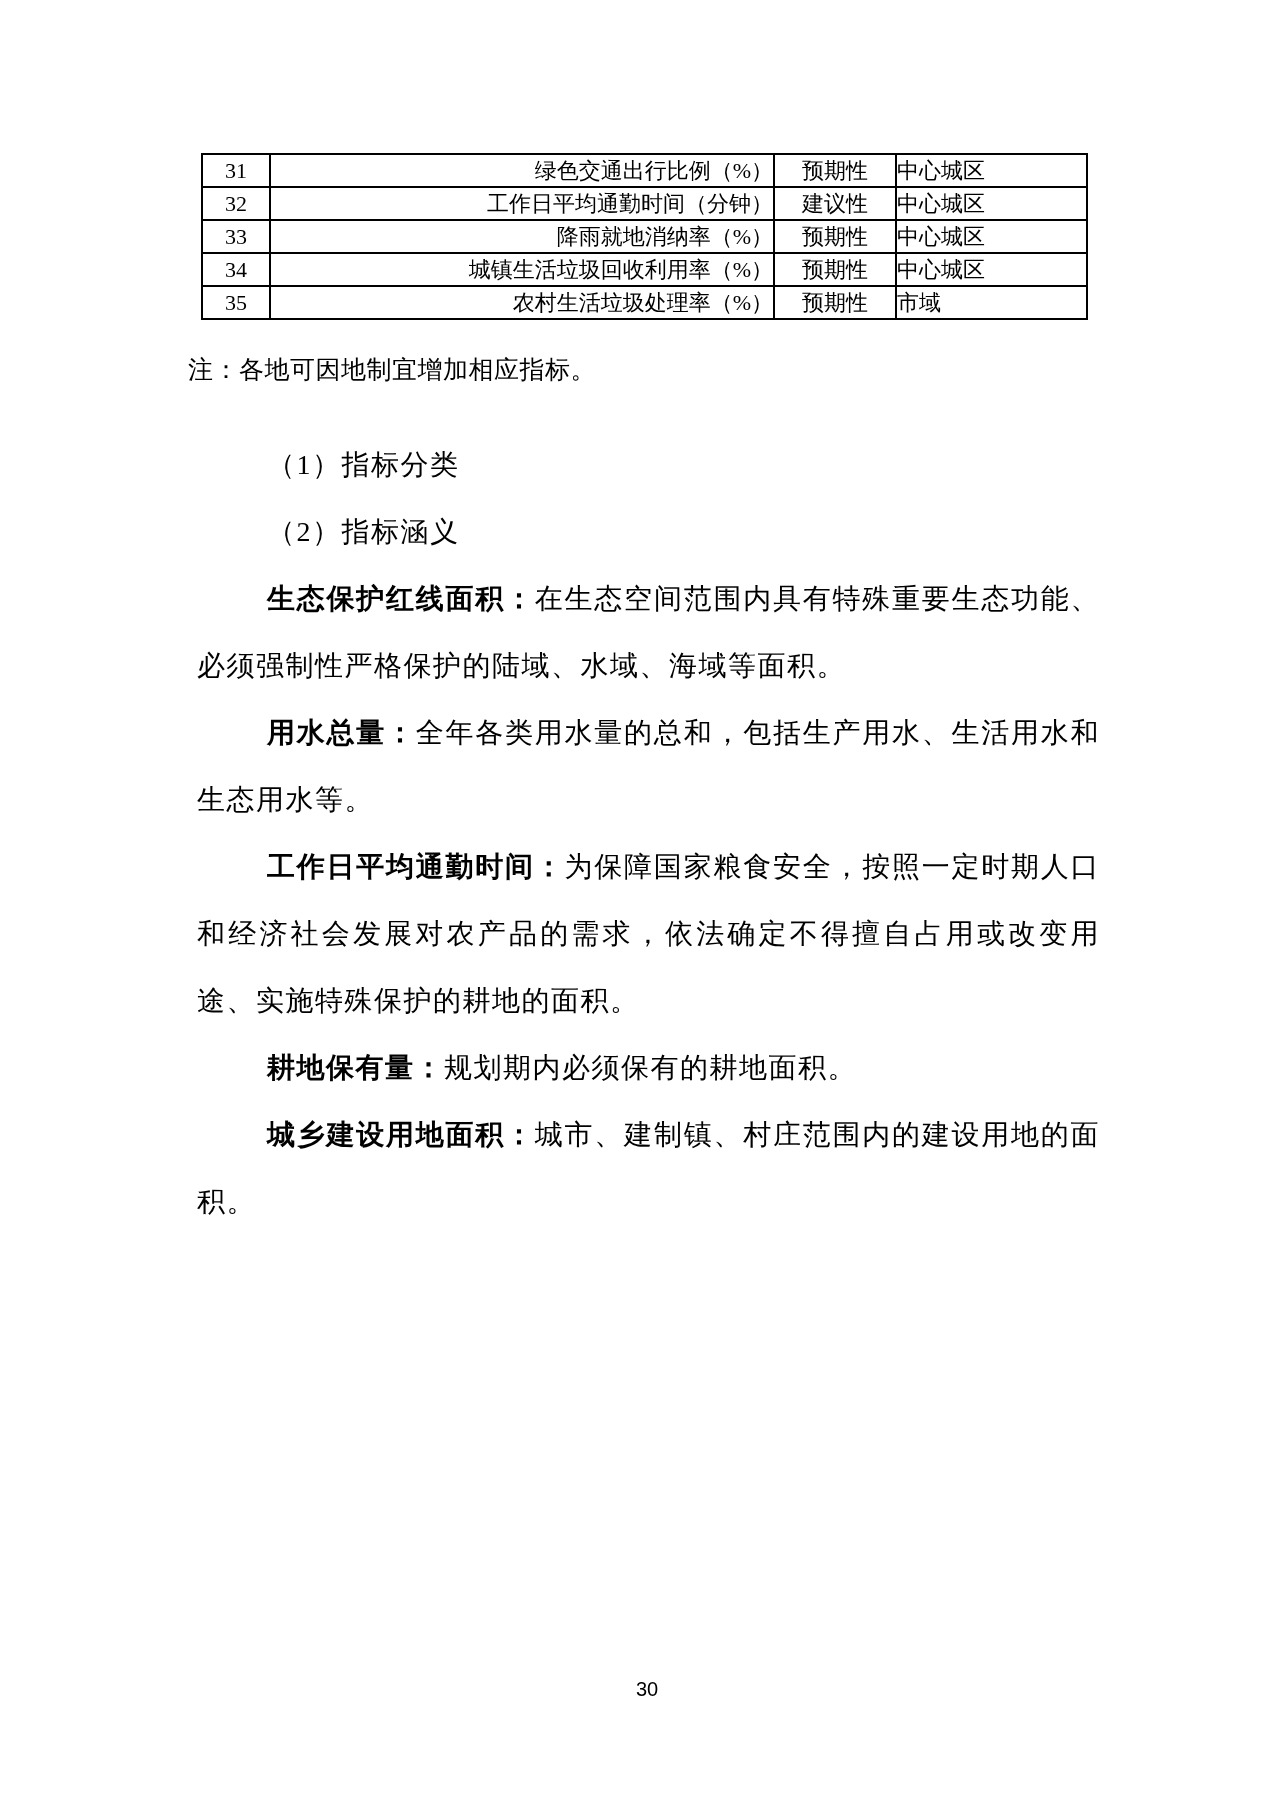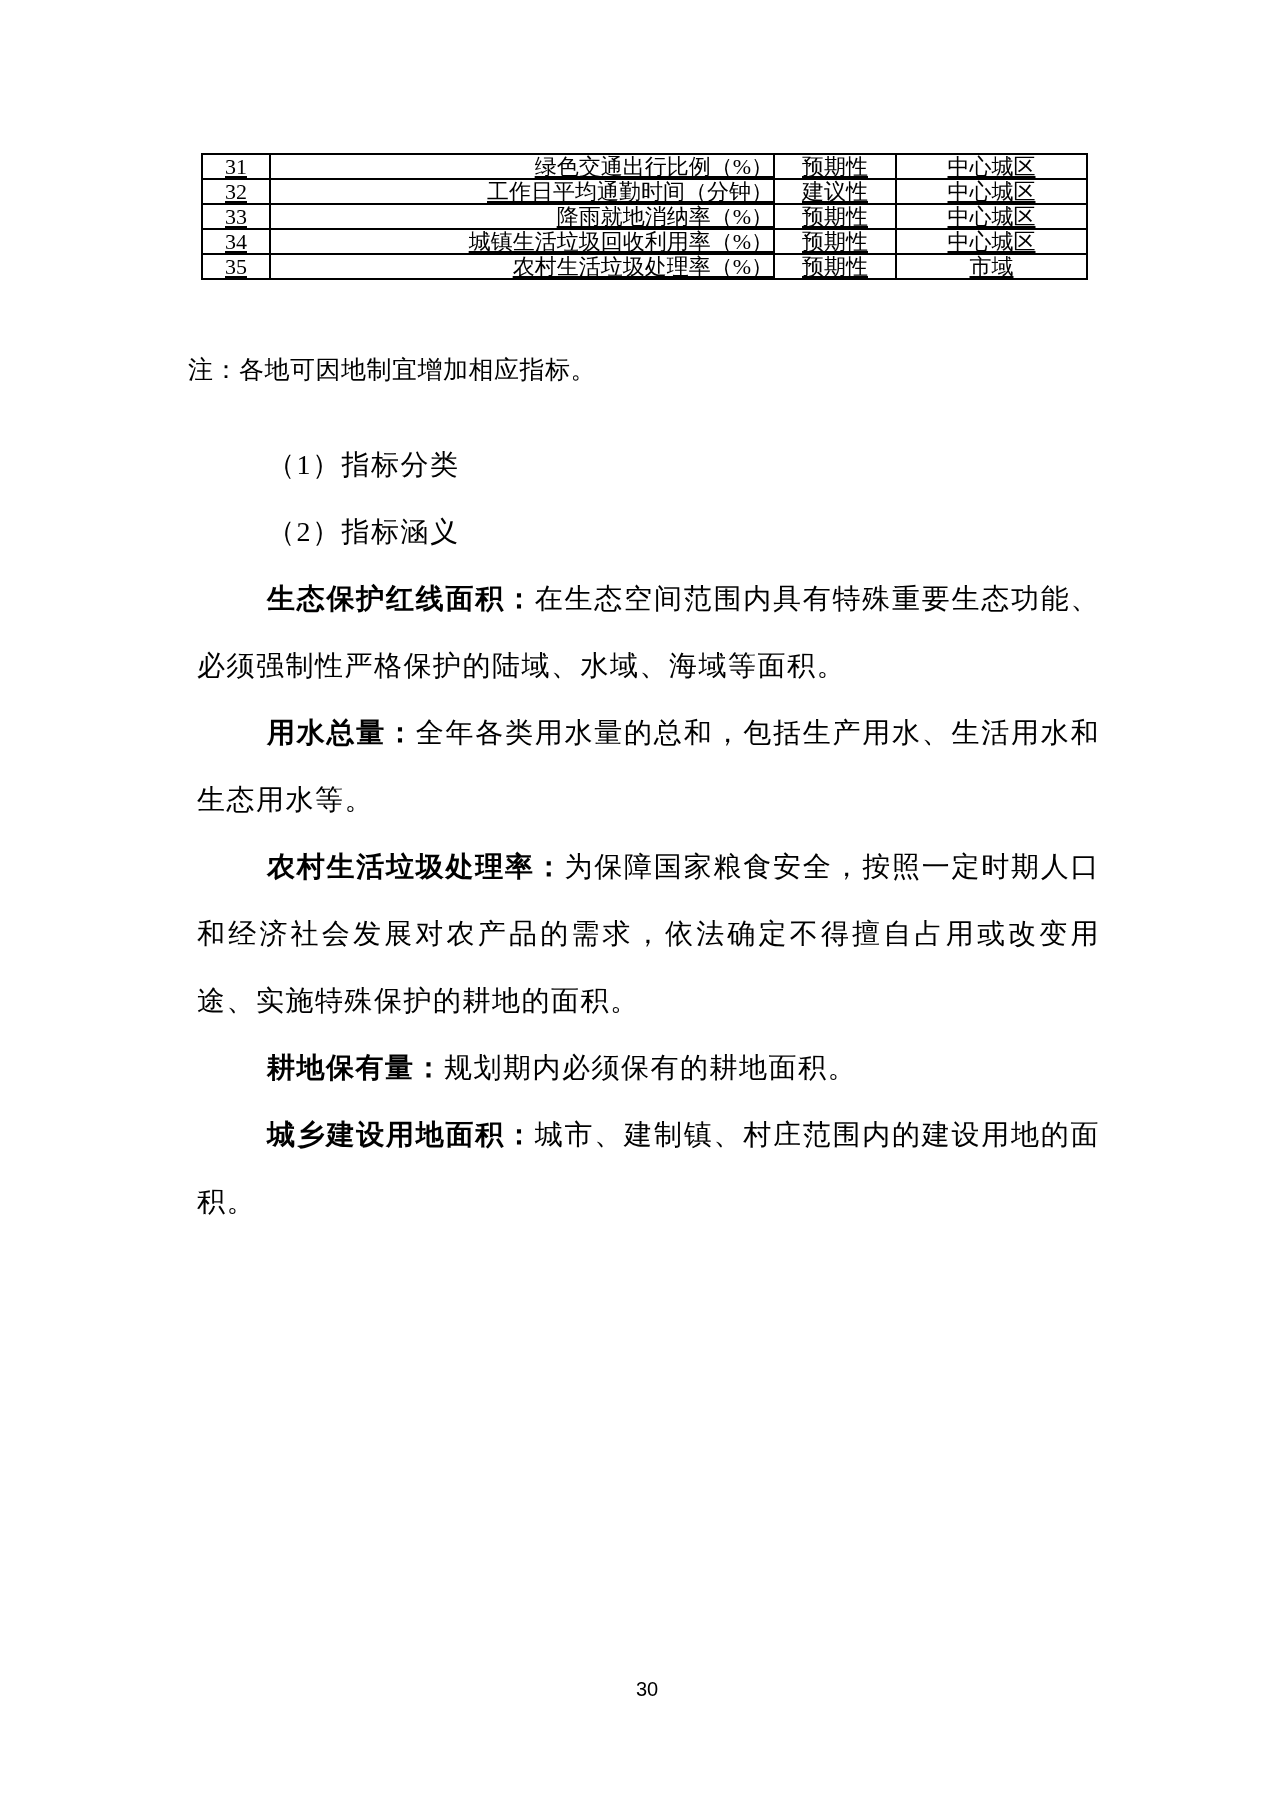--- a/index.html
+++ b/index.html
@@ -17,34 +17,33 @@
   table.indicator-table {
     position: absolute;
     left: 201px;
     top: 153px;
     border-collapse: collapse;
     table-layout: fixed;
     width: 885px;
   }
   table.indicator-table td {
     border: 2px solid #000;
-    height: 25px;
+    height: 33px;
     padding: 0;
     box-sizing: border-box;
     vertical-align: middle;
     font-size: 22px;
     line-height: 1;
     white-space: nowrap;
     overflow: hidden;
-    text-decoration: underline;
   }
   td.cell-num   { text-align: center; }
   td.cell-ind   { text-align: right; padding-left: 11px; }
   td.cell-type  { text-align: center; }
-  td.cell-scope { text-align: center; }
+  td.cell-scope { text-align: left; }
 
   
   .table-note {
     position: absolute;
     left: 188px;
     top: 353px;
     font-size: 25px;
     letter-spacing: 0.5px;
     white-space: nowrap;
   }
@@ -126,18 +125,18 @@
 </table>
 
 <div class="table-note">注：各地可因地制宜增加相应指标。</div>
 
 <div class="content">
   <p class="heading">（1）指标分类</p>
   <p class="heading">（2）指标涵义</p>
 
   <p class="def"><span class="term">生态保护红线面积：</span><span>在生态空间范围内具有特殊重要生态功能、必须强制性严格保护的陆域、水域、海域等面积。</span></p>
   <p class="def"><span class="term">用水总量：</span><span>全年各类用水量的总和，包括生产用水、生活用水和生态用水等。</span></p>
-  <p class="def"><span class="term">农村生活垃圾处理率：</span><span>为保障国家粮食安全，按照一定时期人口和经济社会发展对农产品的需求，依法确定不得擅自占用或改变用途、实施特殊保护的耕地的面积。</span></p>
+  <p class="def"><span class="term">工作日平均通勤时间：</span><span>为保障国家粮食安全，按照一定时期人口和经济社会发展对农产品的需求，依法确定不得擅自占用或改变用途、实施特殊保护的耕地的面积。</span></p>
   <p class="def"><span class="term">耕地保有量：</span><span>规划期内必须保有的耕地面积。</span></p>
   <p class="def"><span class="term">城乡建设用地面积：</span><span>城市、建制镇、村庄范围内的建设用地的面积。</span></p>
 </div>
 
 <div class="page-number">30</div>
 
 </body></html>

